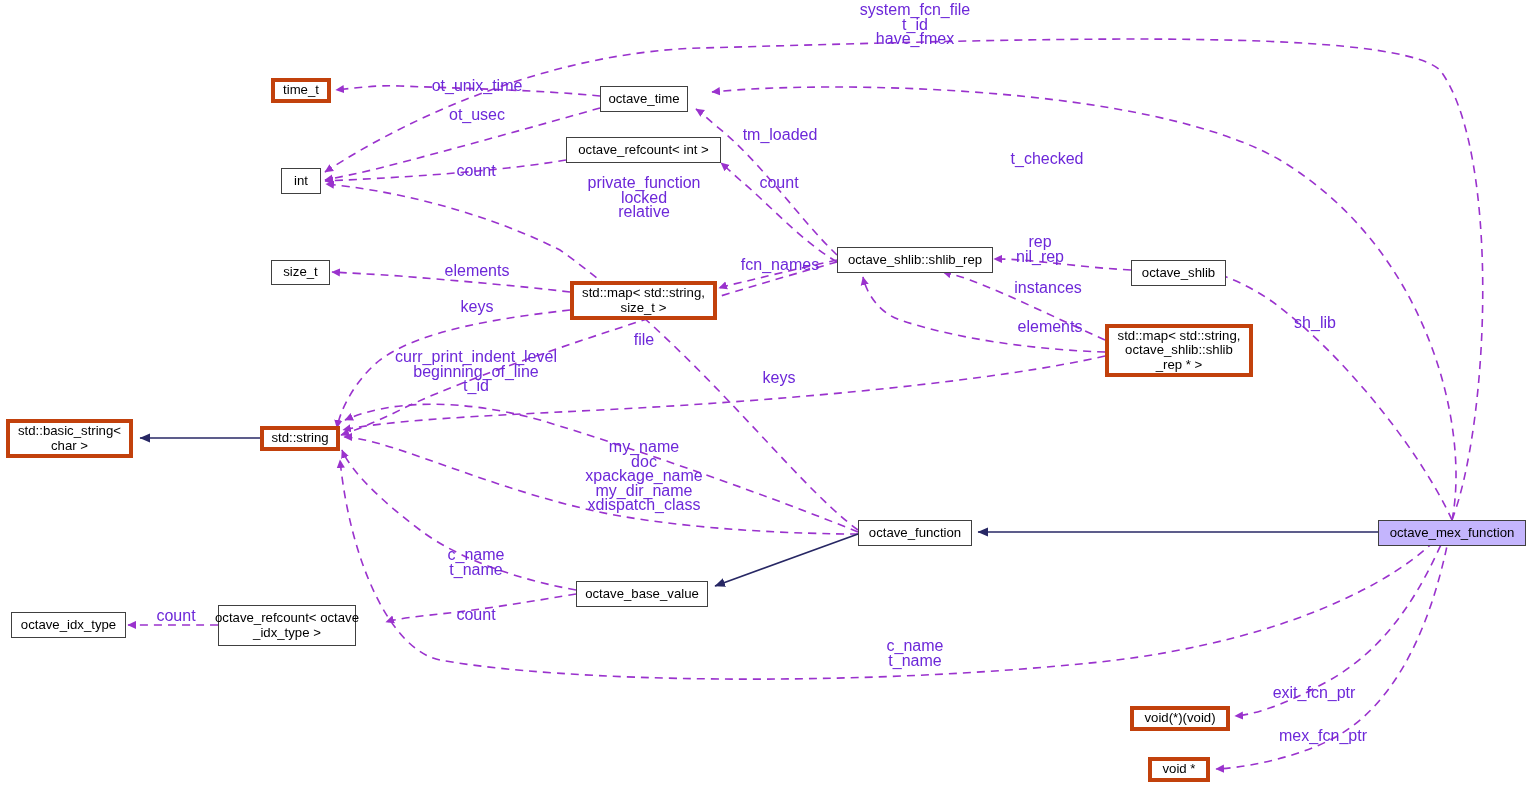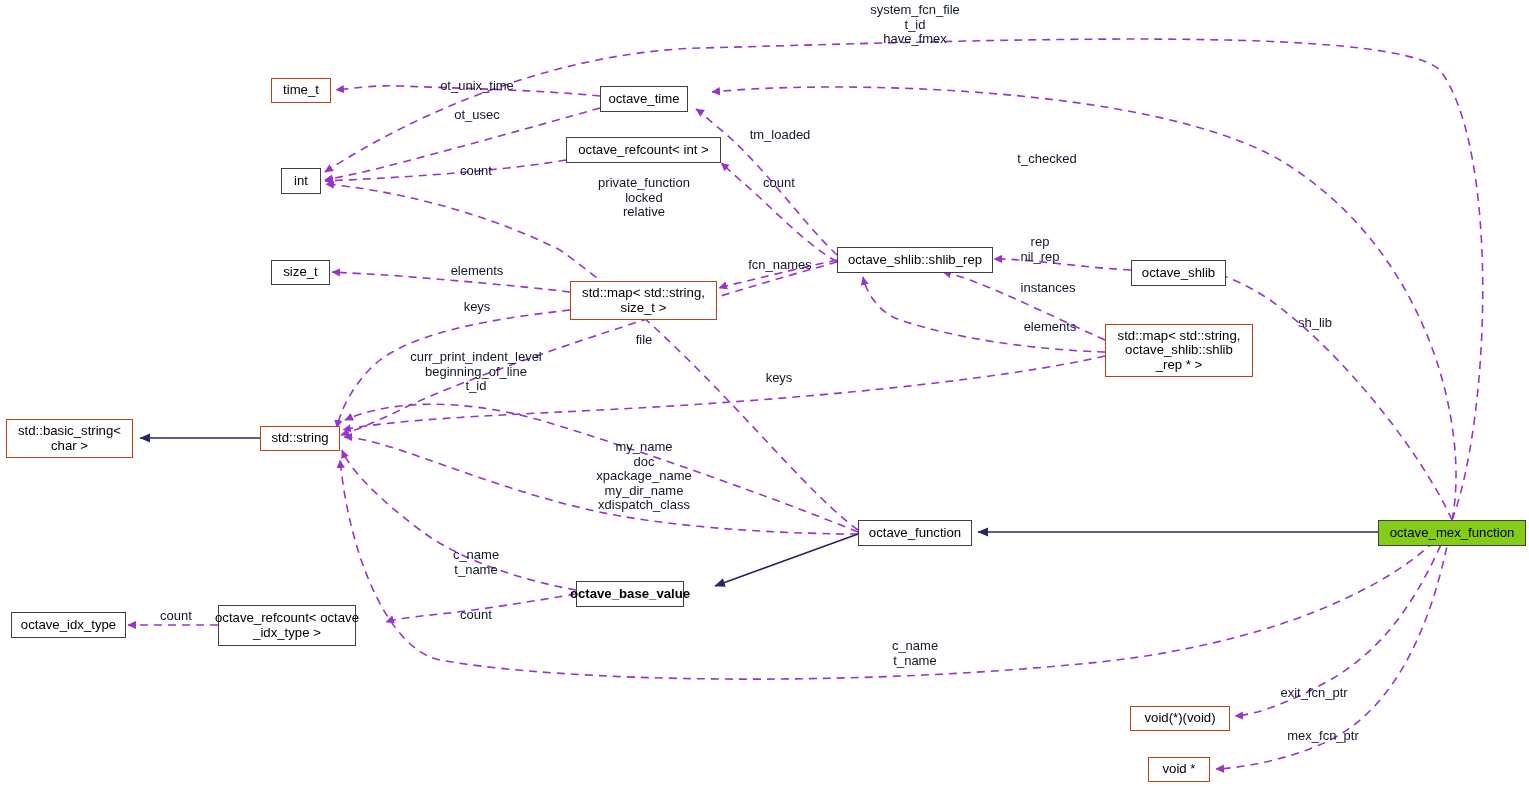--- a/index.html
+++ b/index.html
@@ -35,34 +35,34 @@
     text-align: center;
     font-size: 13.2px;
     line-height: 14.6px;
     color: #000000;
     background: #ffffff;
     white-space: pre;
     letter-spacing: 0px;
     z-index: 5;
   }
   .node.thin {
-    border: 1px solid #c2410c;
+    border: 4px solid #c2410c;
   }
   .node.thick {
     border: 1.6px solid #404040;
   }
   .node.current {
     border: 1.6px solid #404040;
-    background: #84cc16;
+    background: #c4b5fd;
   }
   .elabel {
     position: absolute;
-    font-size: 13px;
+    font-size: 16px;
     line-height: 14.6px;
-    color: #0f172a;
+    color: #6d28d9;
     text-align: center;
     white-space: pre;
     z-index: 4;
     transform: translateX(-50%);
   }
 </style>
 </head>
 <body>
 
 <div id="diagram">
@@ -120,21 +120,21 @@
       <div class="node thin" style="left: 570px; top: 281px; width: 147px; height: 39px;">std::map&lt; std::string,
 size_t &gt;</div>
       <div class="node thin" style="left: 1105px; top: 324px; width: 148px; height: 53px;">std::map&lt; std::string,
 octave_shlib::shlib
 _rep * &gt;</div>
       <div class="node thin" style="left: 6px; top: 419px; width: 127px; height: 39px;">std::basic_string&lt;
 char &gt;</div>
       <div class="node thin" style="left: 260px; top: 426px; width: 80px; height: 25px;">std::string</div>
       <div class="node thick" style="left: 858px; top: 520px; width: 114px; height: 26px;">octave_function</div>
       <div class="node current" style="left: 1378px; top: 520px; width: 148px; height: 26px;">octave_mex_function</div>
-      <div class="node thick" style="left: 576px; top: 581px; width: 108px; height: 26px; font-weight: bold;">octave_base_value</div>
+      <div class="node thick" style="left: 576px; top: 581px; width: 132px; height: 26px;">octave_base_value</div>
       <div class="node thick" style="left: 11px; top: 612px; width: 115px; height: 26px;">octave_idx_type</div>
       <div class="node thick" style="left: 218px; top: 605px; width: 138px; height: 41px;">octave_refcount&lt; octave
 _idx_type &gt;</div>
       <div class="node thin" style="left: 1130px; top: 706px; width: 100px; height: 25px;">void(*)(void)</div>
       <div class="node thin" style="left: 1148px; top: 757px; width: 62px; height: 25px;">void *</div>
     </div>
   <div id="label-layer">
       <div class="elabel" style="left: 915px; top: 3px;">system_fcn_file
 t_id
 have_fmex</div>

